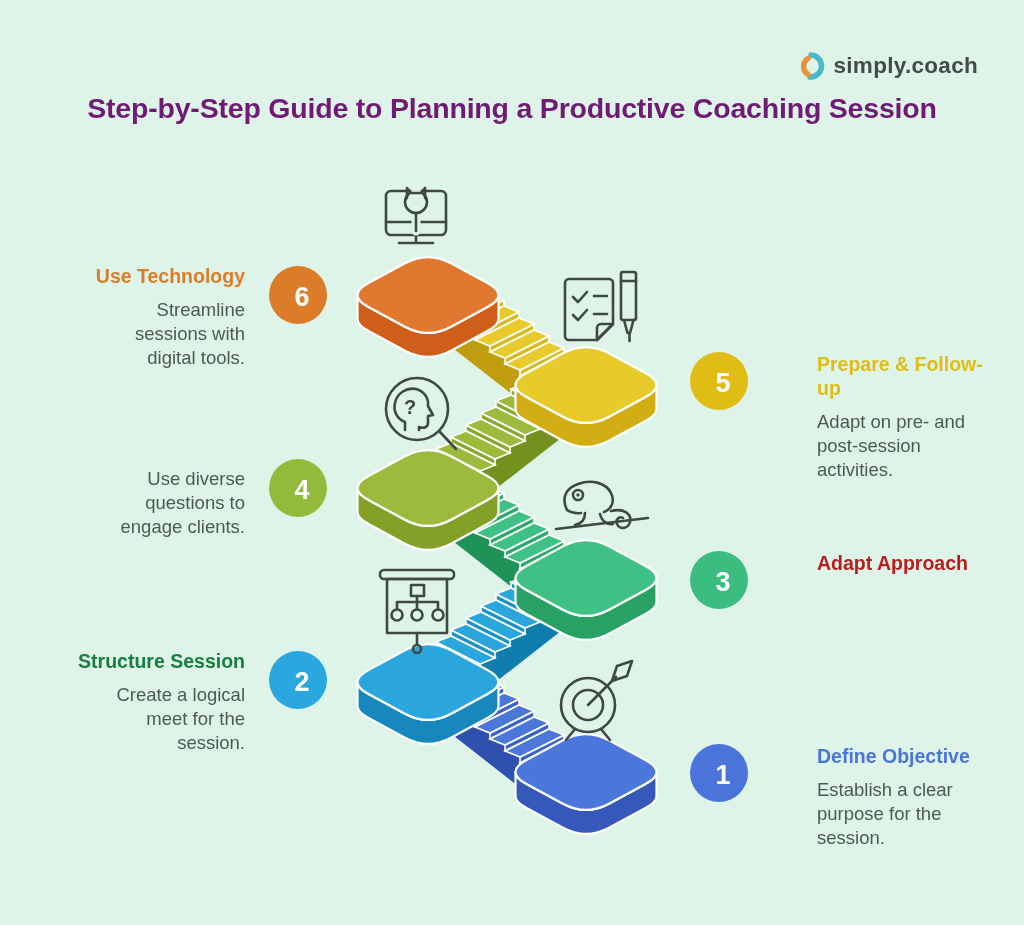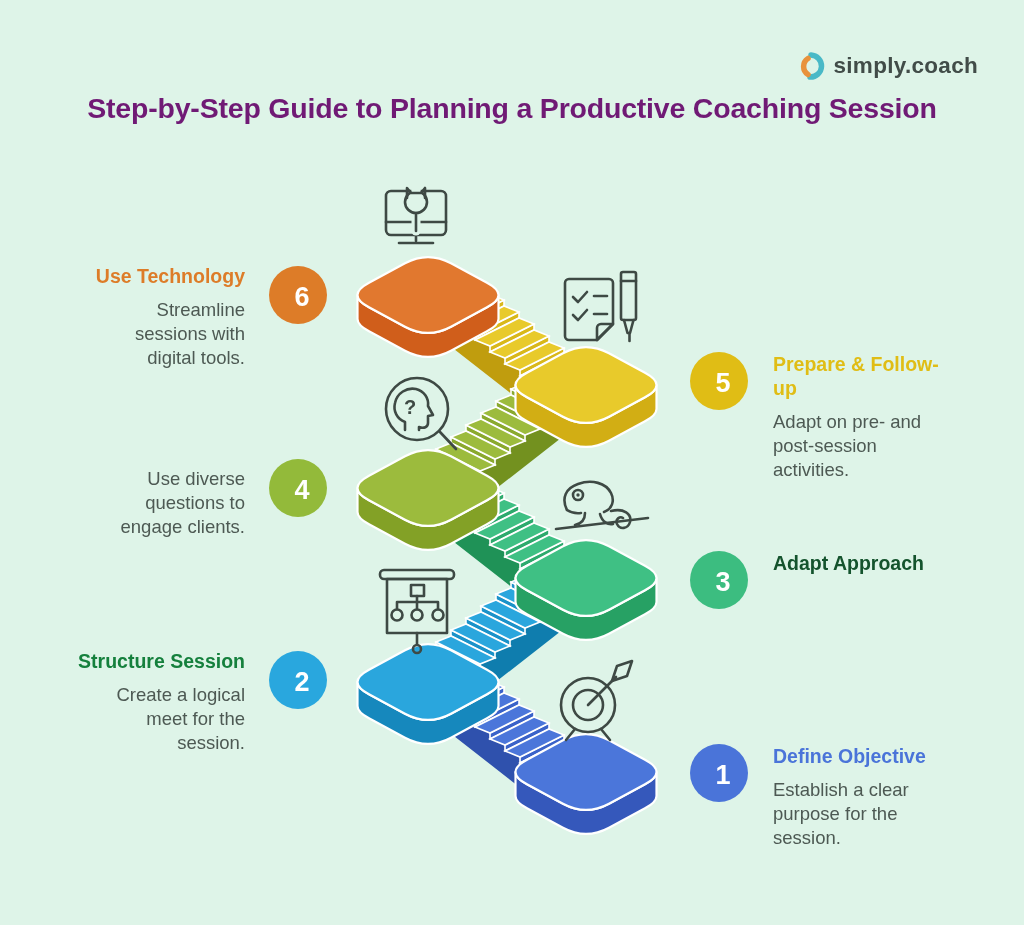--- a/index.html
+++ b/index.html
@@ -8,21 +8,21 @@
     background:#def4e8;
     font-family:"Liberation Sans",sans-serif;
   }
   
   .logo{position:absolute;top:50px;right:46px;display:flex;align-items:center;gap:9px;}
   .logo-text{font-size:22.5px;font-weight:700;color:#414c48;letter-spacing:.3px;}
   
   .title{position:absolute;top:92px;left:0;width:100%;text-align:center;
     font-size:28.5px;font-weight:700;color:#701a75;letter-spacing:-.2px;}
   
-  .step-block{position:absolute;}
+  .step-block{position:absolute;margin-left:44px;}
   .step-block .t{font-size:19.5px;font-weight:700;line-height:1.22;}
   .step-block .d{margin-top:9px;font-size:18.5px;color:#4d5953;line-height:1.3;}
   .sb-left{width:172px;right:779px;text-align:right;}
   .sb-left .d{margin-left:auto;width:150px;}
   .sb-right{width:175px;left:773px;text-align:left;}
   .sb-right .d{width:165px;}
   
   .badge{position:absolute;width:58px;height:58px;border-radius:50%;
     color:#fff;font-size:27px;font-weight:700;
     display:flex;align-items:center;justify-content:center;}
@@ -180,21 +180,21 @@
 
   <div class="step-block sb-right" style="top:353px">
     <div class="t" style="color: rgb(224, 189, 21);">Prepare &amp; Follow-up</div>
     <div class="d">Adapt on pre- and post-session activities.</div>
   </div>
   <div class="badge" style="left: 690px; top: 352px; background-color: rgb(224, 189, 21);">
     <span>5</span>
   </div>
 
   <div class="step-block sb-right" style="top:552px">
-    <div class="t" style="color: #14532d;">Adapt Approach</div>
+    <div class="t" style="color: #b91c1c;">Adapt Approach</div>
   </div>
   <div class="badge" style="left: 690px; top: 551px; background-color: rgb(60, 189, 128);">
     <span>3</span>
   </div>
 
   <div class="step-block sb-right" style="top:745px">
     <div class="t" style="color: rgb(74, 116, 217);">Define Objective</div>
     <div class="d">Establish a clear purpose for the session.</div>
   </div>
   <div class="badge" style="left: 690px; top: 744px; background-color: rgb(74, 116, 217);">

